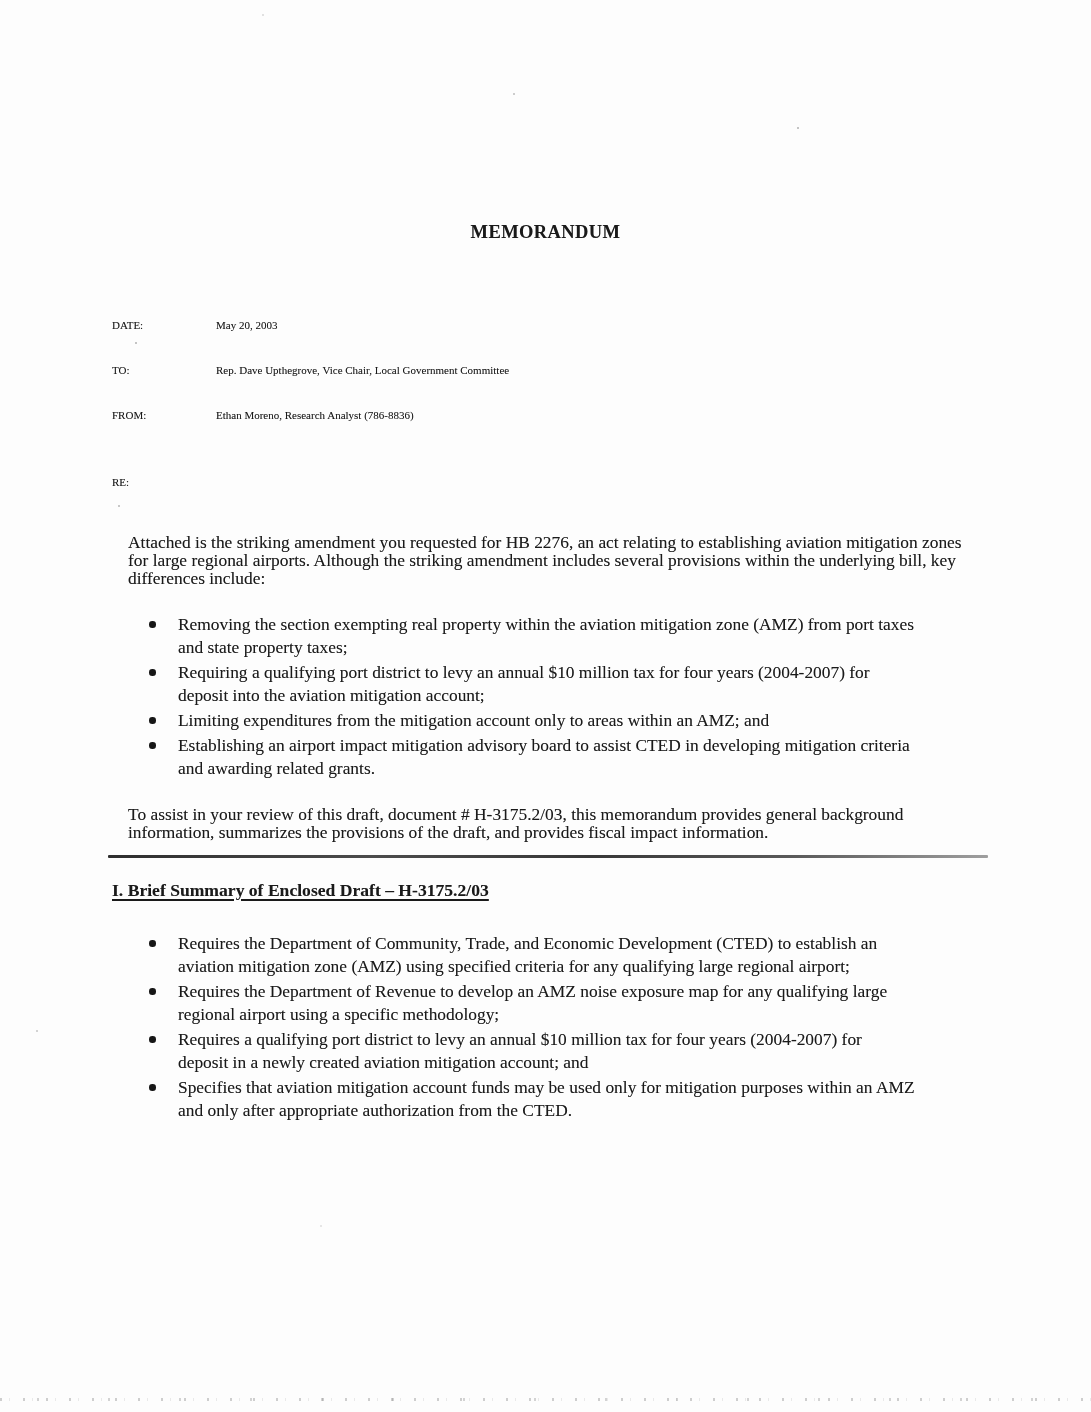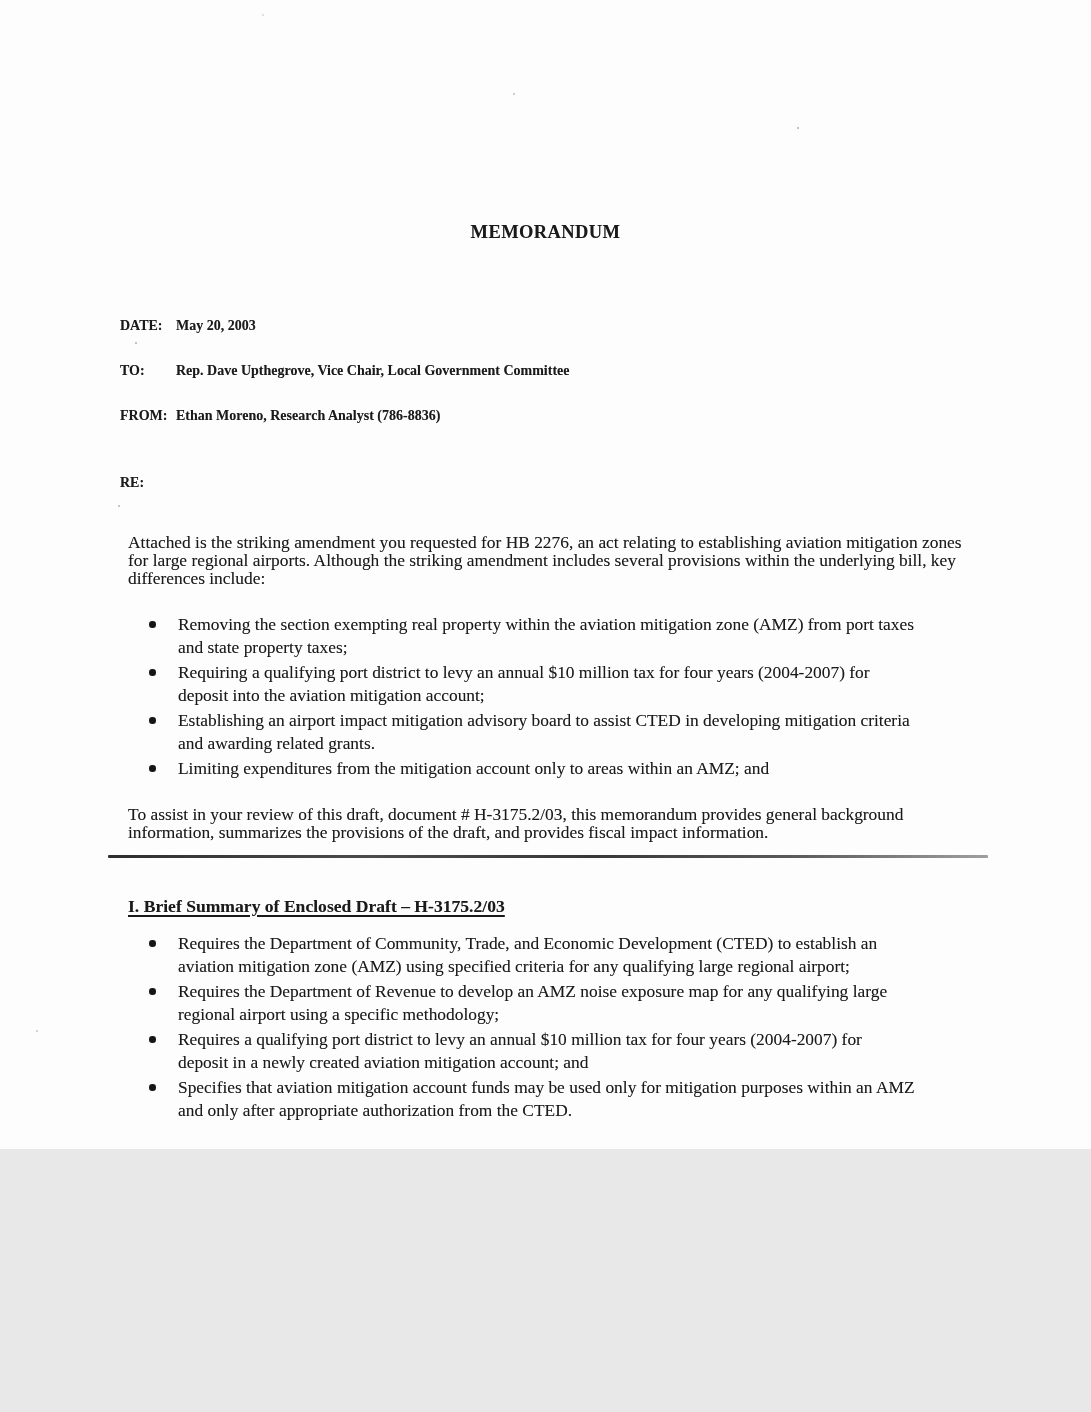--- a/index.html
+++ b/index.html
@@ -3,21 +3,21 @@
 <meta charset="utf-8">
 <style>
   html, body {
     margin: 0;
     padding: 0;
     background: #e8e8e8;
   }
   .page {
     position: relative;
     width: 1091px;
-    height: 1149px;
+    height: 1412px;
     margin: 0 auto;
     background: #fdfdfd;
     overflow: hidden;
     font-family: "Liberation Serif", "DejaVu Serif", serif;
     color: #1a1a1a;
     text-shadow: 0 0 0.5px rgba(25,25,25,0.35);
   }
 
   .memo-title {
     position: absolute;
@@ -26,35 +26,34 @@
     right: 0;
     margin: 0;
     text-align: center;
     font-size: 18.5px;
     font-weight: bold;
     letter-spacing: 0.4px;
   }
 
   .meta-row {
     position: absolute;
-    left: 120px;
+    left: 112px;
     width: 900px;
-    font-size: 14px;
+    font-size: 11px;
     line-height: 23px;
-    font-weight: bold;
   }
   .meta-label {
     position: absolute;
     left: 0;
     top: 0;
     white-space: nowrap;
   }
   .meta-value {
     display: block;
-    margin-left: 56px;
+    margin-left: 104px;
     white-space: nowrap;
   }
   .meta-value.multiline { white-space: nowrap; }
 
   .para {
     position: absolute;
     left: 112px;
     width: 855px;
     margin: 16px;
     font-size: 17.4px;
@@ -94,21 +93,21 @@
     width: 880px;
     height: 2.5px;
     background: linear-gradient(90deg, #2e2e2e 0%, #4c4c4c 30%, #383838 55%, #5a5a5a 78%, #9f9f9f 100%);
     border-radius: 1px;
   }
 
   .section-heading {
     position: absolute;
     top: 880px;
     left: 112px;
-    margin: 16px;
+    margin: 0;
     font-size: 17.6px;
     font-weight: bold;
   }
   .section-heading .underlined {
     text-decoration: underline;
     text-decoration-thickness: 1.6px;
     text-underline-offset: 3px;
   }
 
   .scan-noise {
@@ -155,22 +154,22 @@
 
   <div class="meta-row" style="top:471px">
     <span class="meta-label">RE:</span>
   </div>
 
   <p class="para" style="top:517px">Attached is the striking amendment you requested for HB 2276, an act relating to establishing aviation mitigation zones for large regional airports.  Although the striking amendment includes several provisions within the underlying bill, key differences include:</p>
 
   <ul class="bullets" style="top:610px">
     <li><span>Removing the section exempting real property within the aviation mitigation zone (AMZ) from port taxes and state property taxes;</span></li>
     <li><span>Requiring a qualifying port district to levy an annual $10 million tax for four years (2004-2007) for deposit into the aviation mitigation account;</span></li>
+    <li><span>Limiting expenditures from the mitigation account only to areas within an AMZ; and</span></li>
     <li><span>Establishing an airport impact mitigation advisory board to assist CTED in developing mitigation criteria and awarding related grants.</span></li>
-    <li><span>Limiting expenditures from the mitigation account only to areas within an AMZ; and</span></li>
   </ul>
 
   <p class="para" style="top:789px">To assist in your review of this draft, document # H-3175.2/03, this memorandum provides general background information, summarizes the provisions of the draft, and provides fiscal impact information.</p>
 
   <div class="divider"></div>
 
   <h2 class="section-heading">
     <span class="underlined">I. Brief Summary of Enclosed Draft – H-3175.2/03</span>
   </h2>
 

